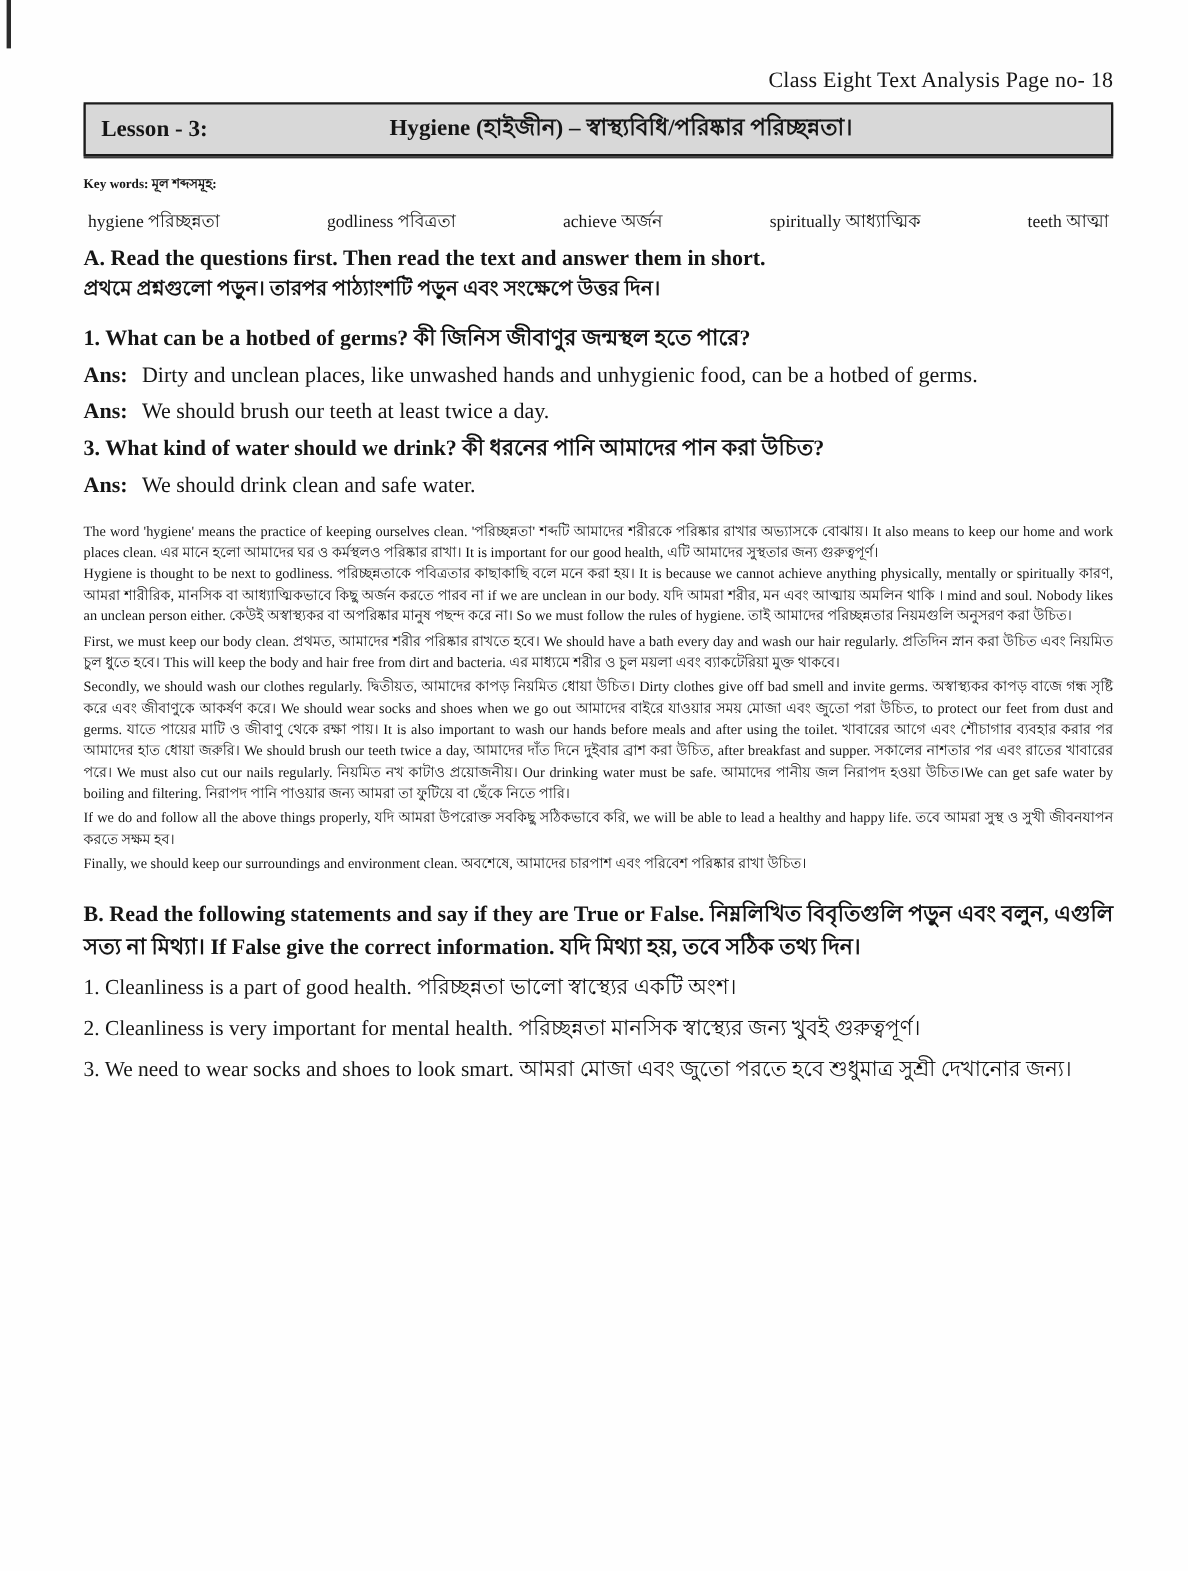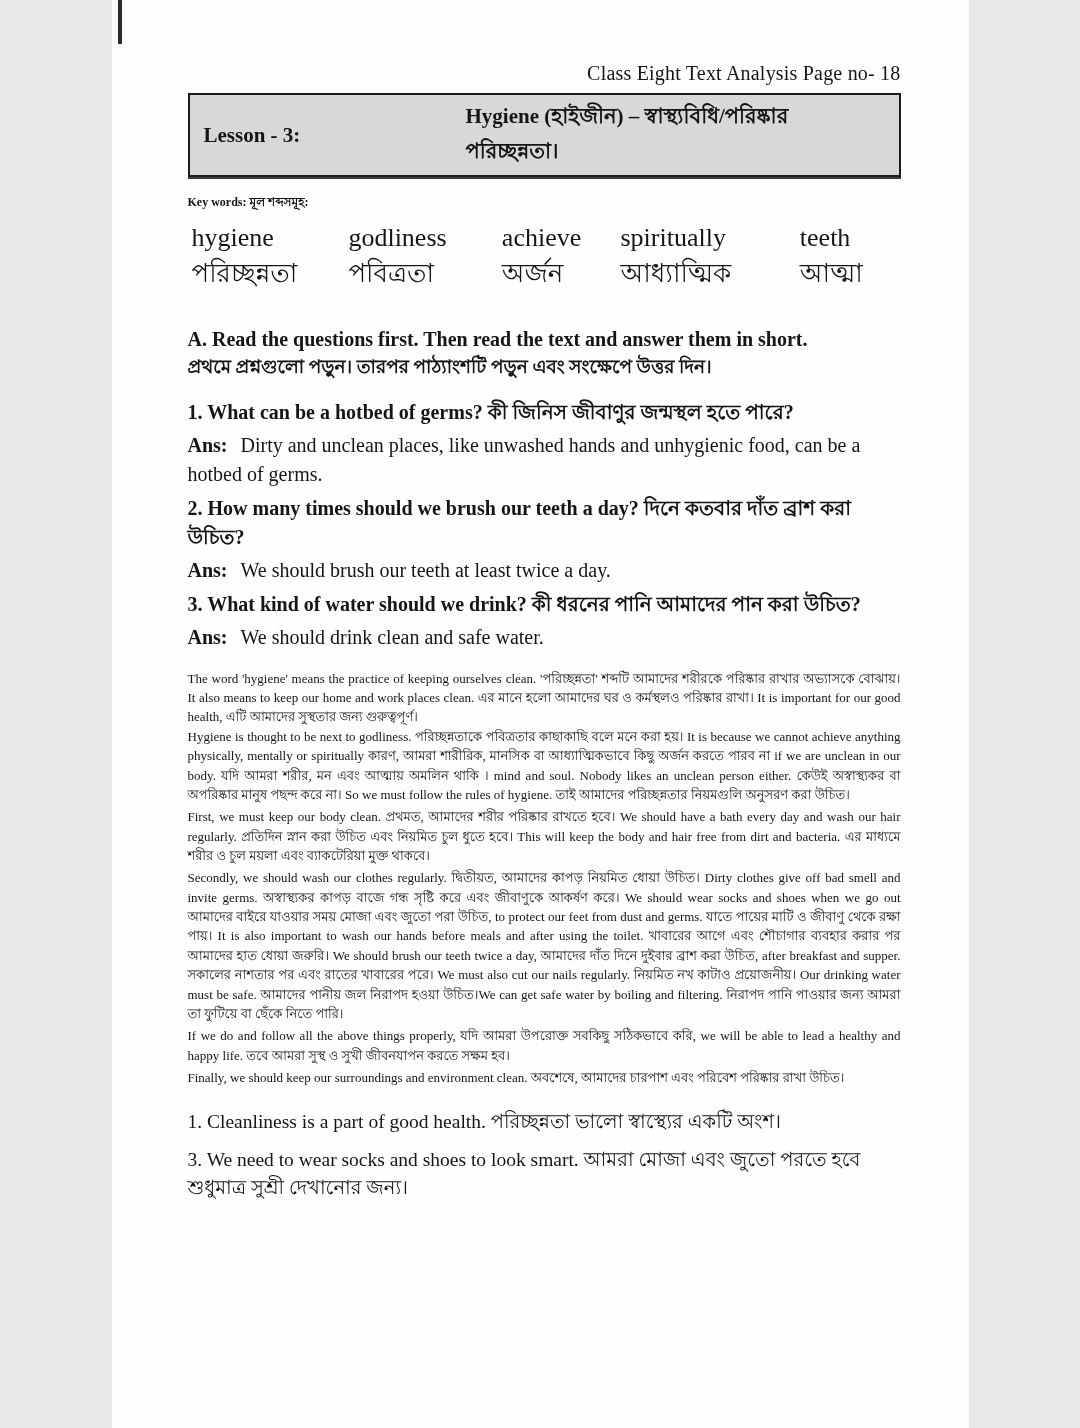--- a/index.html
+++ b/index.html
@@ -1,19 +1,19 @@
 <!DOCTYPE html>
 <html><head>
 <meta charset="utf-8">
 <style>
   * { margin: 0; padding: 0; box-sizing: border-box; }
   html, body { background: #e8e8e8; }
   .page {
     position: relative;
-    width: 857px;
+    width: 1080px;
     height: 1428px;
     margin: 0 auto;
     background: #fefefe;
     color: #151515;
     font-family: "Liberation Serif", serif;
     overflow: hidden;
   }
   .scan-mark {
     position: absolute;
     left: 6px;
@@ -46,23 +46,23 @@
   .lesson-label { width: 262px; }
   .lesson-title { flex: 1; }
 
   .keywords-heading {
     font-weight: bold;
     font-size: 12px;
     margin: 14px 0 10px 0;
   }
   .keywords-row {
     display: flex;
-    justify-content: flex-end;
-    font-size: 26px;
-    margin: 0 4px 28px 4px;
+    justify-content: space-between;
+    font-size: 16px;
+    margin: 0 4px 6px 4px;
   }
 
   .sec-heading {
     font-weight: bold;
     font-size: 20px;
     line-height: 1.45;
   }
   .sec-heading-bn {
     font-weight: bold;
     font-size: 18.5px;
@@ -133,21 +133,20 @@
     <div class="section-a">
       <div class="sec-heading">A. Read the questions first. Then read the text and answer them in short.</div>
       <div class="sec-heading-bn">প্রথমে প্রশ্নগুলো পড়ুন। তারপর পাঠ্যাংশটি পড়ুন এবং সংক্ষেপে উত্তর দিন।</div>
 
       <div class="qa-question">1. What can be a hotbed of germs? কী জিনিস জীবাণুর জন্মস্থল হতে পারে?</div>
       <div class="qa-answer">
         <span class="ans-label">Ans:</span>
         <span class="ans-text">Dirty and unclean places, like unwashed hands and unhygienic food, can be a hotbed of germs.</span>
       </div>
 
-      <div class="qa-question">2. How many times should we brush our teeth a day? দিনে কতবার দাঁত ব্রাশ করা উচিত?</div>
       <div class="qa-answer">
         <span class="ans-label">Ans:</span>
         <span class="ans-text">We should brush our teeth at least twice a day.</span>
       </div>
 
       <div class="qa-question">3. What kind of water should we drink? কী ধরনের পানি আমাদের পান করা উচিত?</div>
       <div class="qa-answer">
         <span class="ans-label">Ans:</span>
         <span class="ans-text">We should drink clean and safe water.</span>
       </div>
@@ -156,19 +155,21 @@
     <div class="passage">
       <p class="gap-lg">The word 'hygiene' means the practice of keeping ourselves clean. 'পরিচ্ছন্নতা' শব্দটি আমাদের শরীরকে পরিষ্কার রাখার অভ্যাসকে বোঝায়। It also means to keep our home and work places clean. এর মানে হলো আমাদের ঘর ও কর্মস্থলও পরিষ্কার রাখা। It is important for our good health, এটি আমাদের সুস্থতার জন্য গুরুত্বপূর্ণ।</p>
       <p class="gap-md">Hygiene is thought to be next to godliness. পরিচ্ছন্নতাকে পবিত্রতার কাছাকাছি বলে মনে করা হয়। It is because we cannot achieve anything physically, mentally or spiritually কারণ, আমরা শারীরিক, মানসিক বা আধ্যাত্মিকভাবে কিছু অর্জন করতে পারব না if we are unclean in our body. যদি আমরা শরীর, মন এবং আত্মায় অমলিন থাকি । mind and soul. Nobody likes an unclean person either. কেউই অস্বাস্থ্যকর বা অপরিষ্কার মানুষ পছন্দ করে না। So we must follow the rules of hygiene. তাই আমাদের পরিচ্ছন্নতার নিয়মগুলি অনুসরণ করা উচিত।</p>
       <p class="gap-sm">First, we must keep our body clean. প্রথমত, আমাদের শরীর পরিষ্কার রাখতে হবে। We should have a bath every day and wash our hair regularly. প্রতিদিন স্নান করা উচিত এবং নিয়মিত চুল ধুতে হবে। This will keep the body and hair free from dirt and bacteria. এর মাধ্যমে শরীর ও চুল ময়লা এবং ব্যাকটেরিয়া মুক্ত থাকবে।</p>
       <p class="gap-sm">Secondly, we should wash our clothes regularly. দ্বিতীয়ত, আমাদের কাপড় নিয়মিত ধোয়া উচিত। Dirty clothes give off bad smell and invite germs. অস্বাস্থ্যকর কাপড় বাজে গন্ধ সৃষ্টি করে এবং জীবাণুকে আকর্ষণ করে। We should wear socks and shoes when we go out আমাদের বাইরে যাওয়ার সময় মোজা এবং জুতো পরা উচিত, to protect our feet from dust and germs. যাতে পায়ের মাটি ও জীবাণু থেকে রক্ষা পায়। It is also important to wash our hands before meals and after using the toilet. খাবারের আগে এবং শৌচাগার ব্যবহার করার পর আমাদের হাত ধোয়া জরুরি। We should brush our teeth twice a day, আমাদের দাঁত দিনে দুইবার ব্রাশ করা উচিত, after breakfast and supper. সকালের নাশতার পর এবং রাতের খাবারের পরে। We must also cut our nails regularly. নিয়মিত নখ কাটাও প্রয়োজনীয়। Our drinking water must be safe. আমাদের পানীয় জল নিরাপদ হওয়া উচিত।We can get safe water by boiling and filtering. নিরাপদ পানি পাওয়ার জন্য আমরা তা ফুটিয়ে বা ছেঁকে নিতে পারি।</p>
       <p class="gap-sm">If we do and follow all the above things properly, যদি আমরা উপরোক্ত সবকিছু সঠিকভাবে করি, we will be able to lead a healthy and happy life. তবে আমরা সুস্থ ও সুখী জীবনযাপন করতে সক্ষম হব।</p>
       <p class="gap-sm">Finally, we should keep our surroundings and environment clean. অবশেষে, আমাদের চারপাশ এবং পরিবেশ পরিষ্কার রাখা উচিত।</p>
     </div>
 
     <div class="section-b">
+      <div class="b-heading">B. Read the following statements and say if they are True or False. নিম্নলিখিত বিবৃতিগুলি পড়ুন এবং বলুন, এগুলি সত্য না মিথ্যা।  If False give the correct information. যদি মিথ্যা হয়, তবে সঠিক তথ্য দিন।</div>
       <div class="statement">1. Cleanliness is a part of good health. পরিচ্ছন্নতা ভালো স্বাস্থ্যের একটি অংশ।</div>
+      <div class="statement">2. Cleanliness is very important for mental health. পরিচ্ছন্নতা মানসিক স্বাস্থ্যের জন্য খুবই গুরুত্বপূর্ণ।</div>
       <div class="statement">3. We need to wear socks and shoes to look smart. আমরা মোজা এবং জুতো পরতে হবে শুধুমাত্র সুশ্রী দেখানোর জন্য।</div>
 
     </div>
 
   </div>
 </div>
 
 </body></html>

